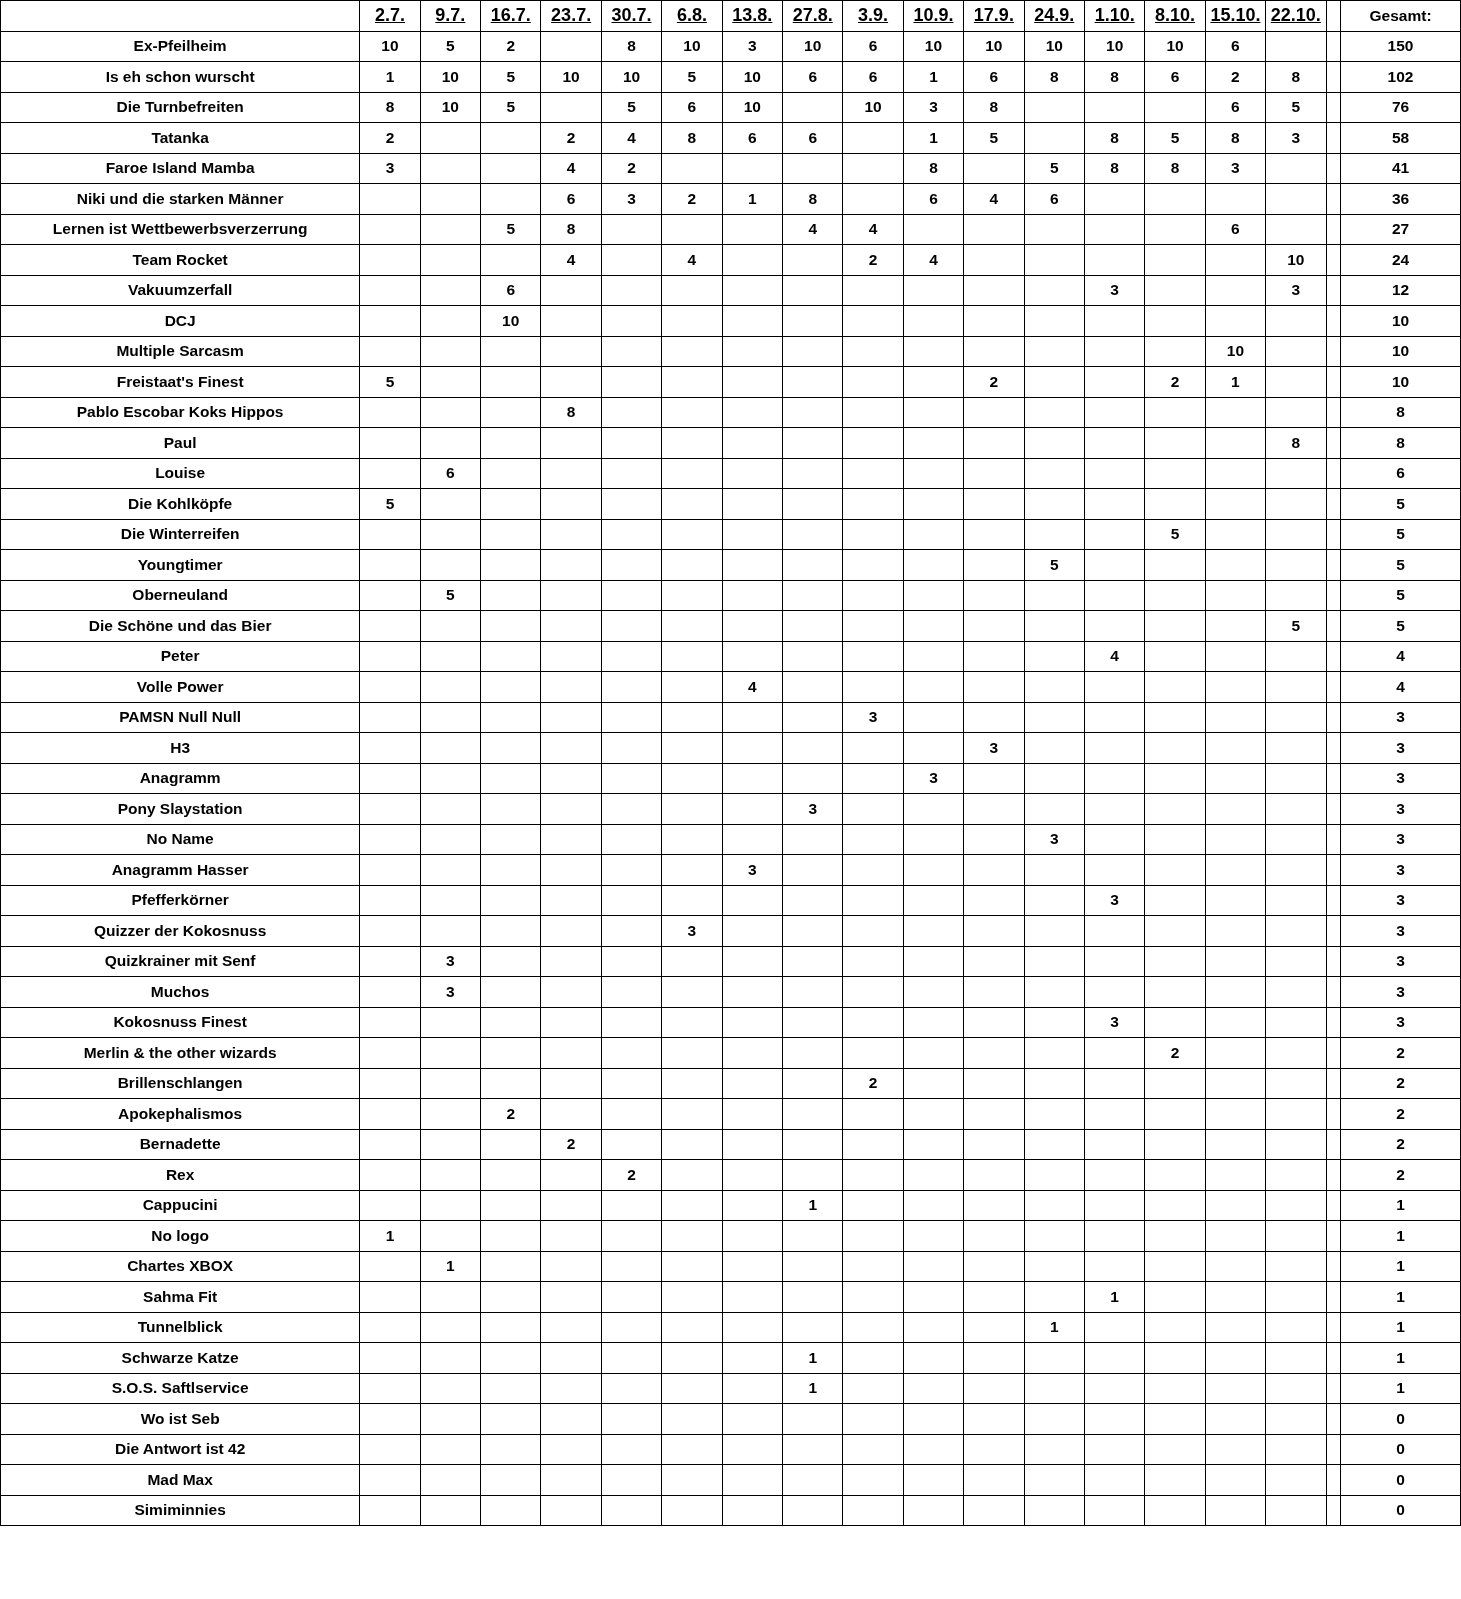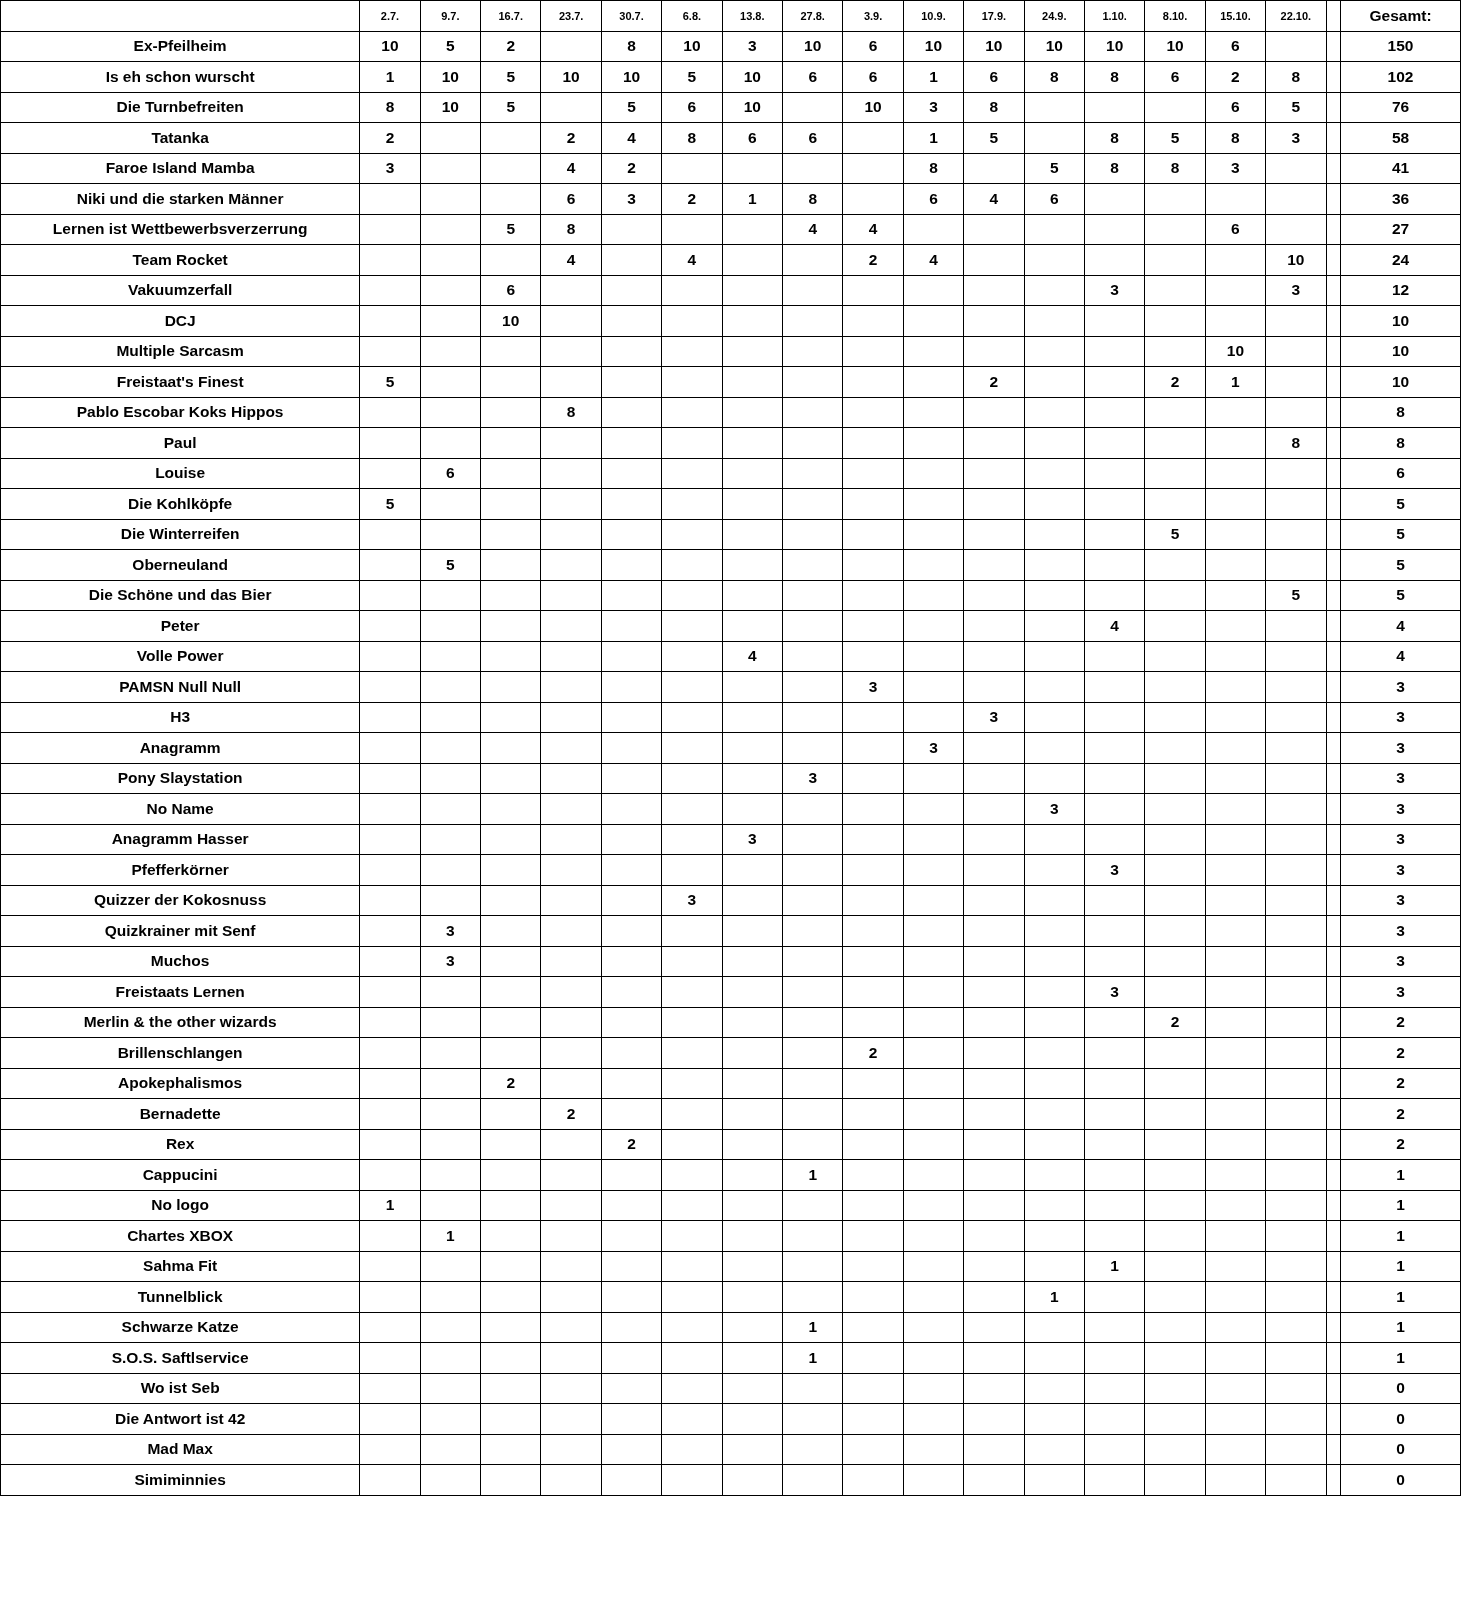--- a/index.html
+++ b/index.html
@@ -39,21 +39,22 @@
   col.c-gap  { width: 14px; }
   col.c-total{ width: 115px; }
 
   td.name, th.name {
     text-align: center;
     font-weight: bold;
     border-left: 3px solid #000000;
   }
   th.datehead {
     font-weight: bold;
-    font-size: 11px;
+    font-size: 18px;
+    text-decoration: underline;
   }
   th.corner {
     border-left: 3px solid #000000;
     border-top: 3px solid #000000;
     border-bottom: 2px solid #000000;
   }
   thead th {
     border-top: 3px solid #000000;
     border-bottom: 2px solid #000000;
   }
@@ -476,20 +477,41 @@
           <td class="val"></td>
           <td class="val"></td>
           <td class="val"></td>
           <td class="val">5</td>
           <td class="val"></td>
           <td class="val"></td>
           <td class="gapcol"></td>
           <td class="total">5</td>
         </tr>
         <tr>
+          <td class="name">Youngtimer</td>
+          <td class="val"></td>
+          <td class="val"></td>
+          <td class="val"></td>
+          <td class="val"></td>
+          <td class="val"></td>
+          <td class="val"></td>
+          <td class="val"></td>
+          <td class="val"></td>
+          <td class="val"></td>
+          <td class="val"></td>
+          <td class="val"></td>
+          <td class="val">5</td>
+          <td class="val"></td>
+          <td class="val"></td>
+          <td class="val"></td>
+          <td class="val"></td>
+          <td class="gapcol"></td>
+          <td class="total">5</td>
+        </tr>
+        <tr>
           <td class="name">Oberneuland</td>
           <td class="val"></td>
           <td class="val">5</td>
           <td class="val"></td>
           <td class="val"></td>
           <td class="val"></td>
           <td class="val"></td>
           <td class="val"></td>
           <td class="val"></td>
           <td class="val"></td>
@@ -770,21 +792,21 @@
           <td class="val"></td>
           <td class="val"></td>
           <td class="val"></td>
           <td class="val"></td>
           <td class="val"></td>
           <td class="val"></td>
           <td class="gapcol"></td>
           <td class="total">3</td>
         </tr>
         <tr>
-          <td class="name">Freistaats Lernen</td>
+          <td class="name">Kokosnuss Finest</td>
           <td class="val"></td>
           <td class="val"></td>
           <td class="val"></td>
           <td class="val"></td>
           <td class="val"></td>
           <td class="val"></td>
           <td class="val"></td>
           <td class="val"></td>
           <td class="val"></td>
           <td class="val"></td>

